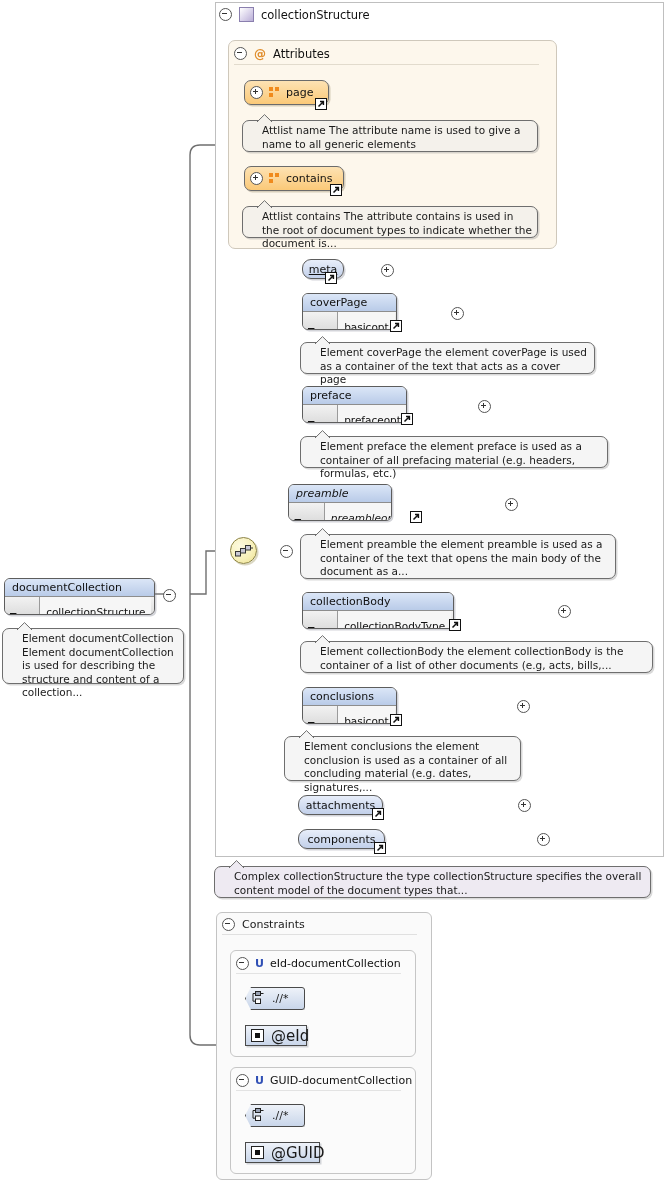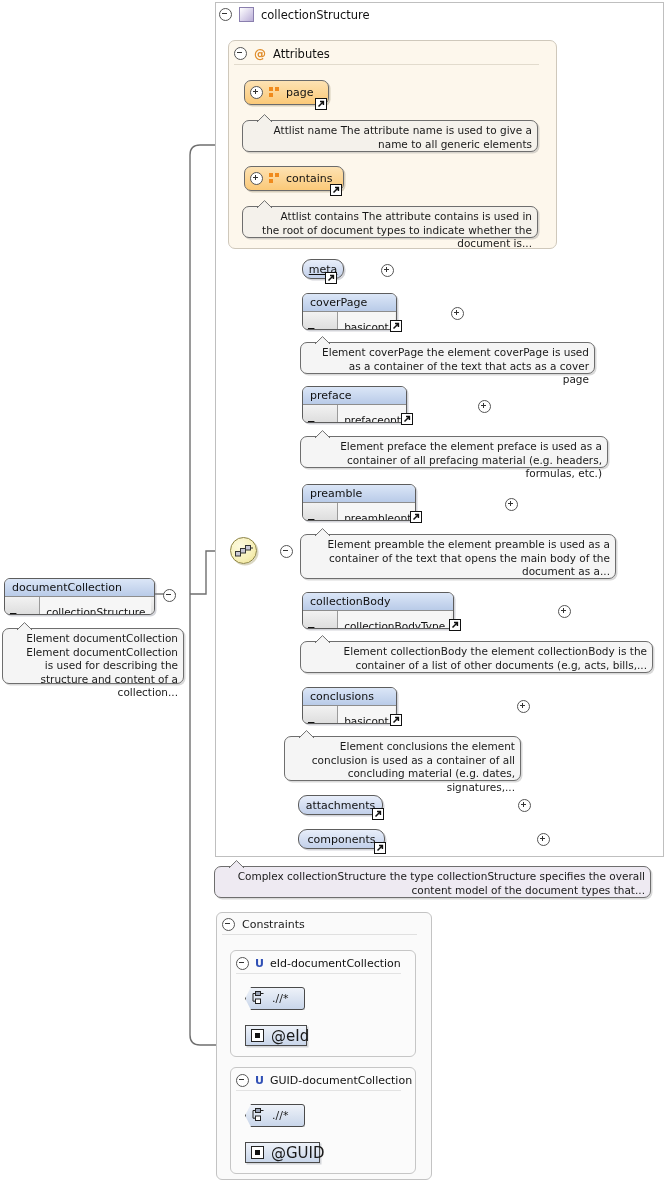--- a/index.html
+++ b/index.html
@@ -108,21 +108,20 @@
 
   
   .bubble {
     border: 1px solid #6e6e6e; border-radius: 7px;
     background: #f5f5f5;
     box-sizing: border-box;
     padding: 3px 5px 3px 19px;
     font-size: 10.5px; line-height: 13.5px;
     color: #191919;
     box-shadow: 1.5px 1.5px 0 rgba(130,130,130,.3);
-    text-align: right;
   }
   .bubble.attrbub { background: #f4f1eb; }
   .bubble.typebub { background: #eeeaf2; }
   .tailcap {
     position: absolute; width: 15px; height: 8px;
   }
   .tailcap svg { display: block; }
 
   
   .el-simple {
@@ -411,21 +410,21 @@
 <div class="abs bubble" style="left:300px; top:436px; width:308px; height:32px;">
   <span class="tailcap" style="left:14px; top:-7px;">
     <svg width="15" height="8" viewBox="0 0 15 8">
         <path d="M0,8 L7.5,0.6 L15,8" fill="#f5f5f5" stroke="#6e6e6e" stroke-width="1"></path>
       </svg>
   </span>
   <span>Element preface the element preface is used as a container of all prefacing material (e.g. headers, formulas, etc.)</span>
 </div>
 
 
-<div class="abs el-typed" style="left:302px; top:484px; width:114px;">
+<div class="abs el-typed" style="left:288px; top:484px; width:104px;font-style:italic;">
   <div class="nm">preamble</div>
   <div class="tp">
     <span class="k">Type</span>
     <span class="v">preambleopt</span>
   </div>
 </div>
 <div class="abs jump" style="left:410px; top:511px;">
   <svg width="10" height="10" viewBox="0 0 10 10">
       <path d="M2.5,7.5 L7,3 M4,2.6 L7.4,2.6 L7.4,6" stroke="#111" stroke-width="1.5" fill="none"></path>
     </svg>

